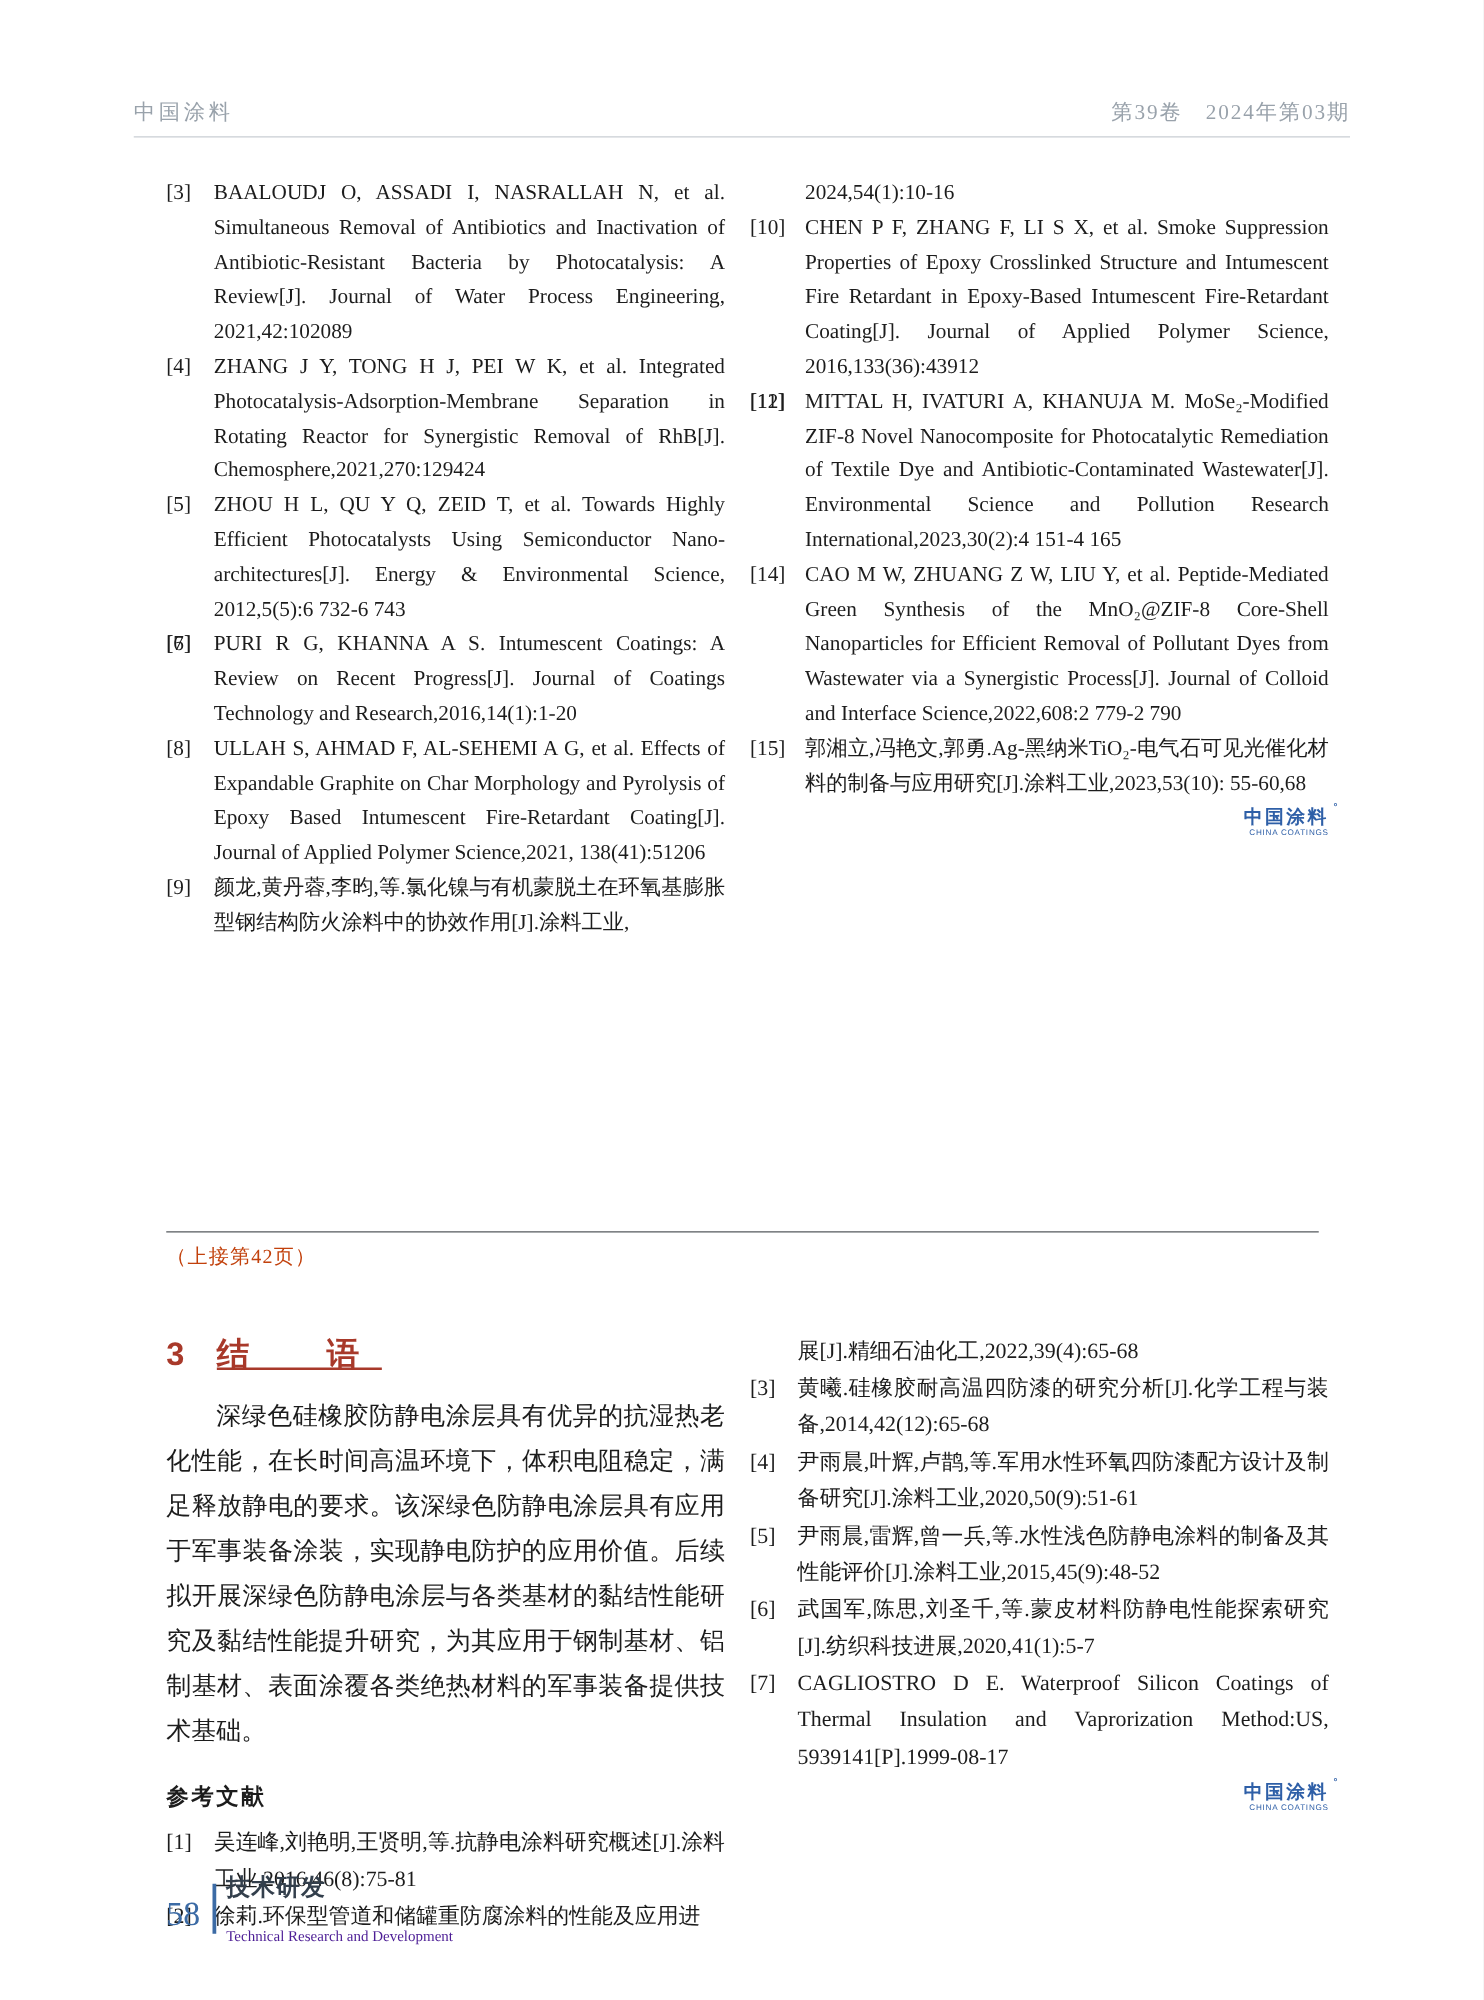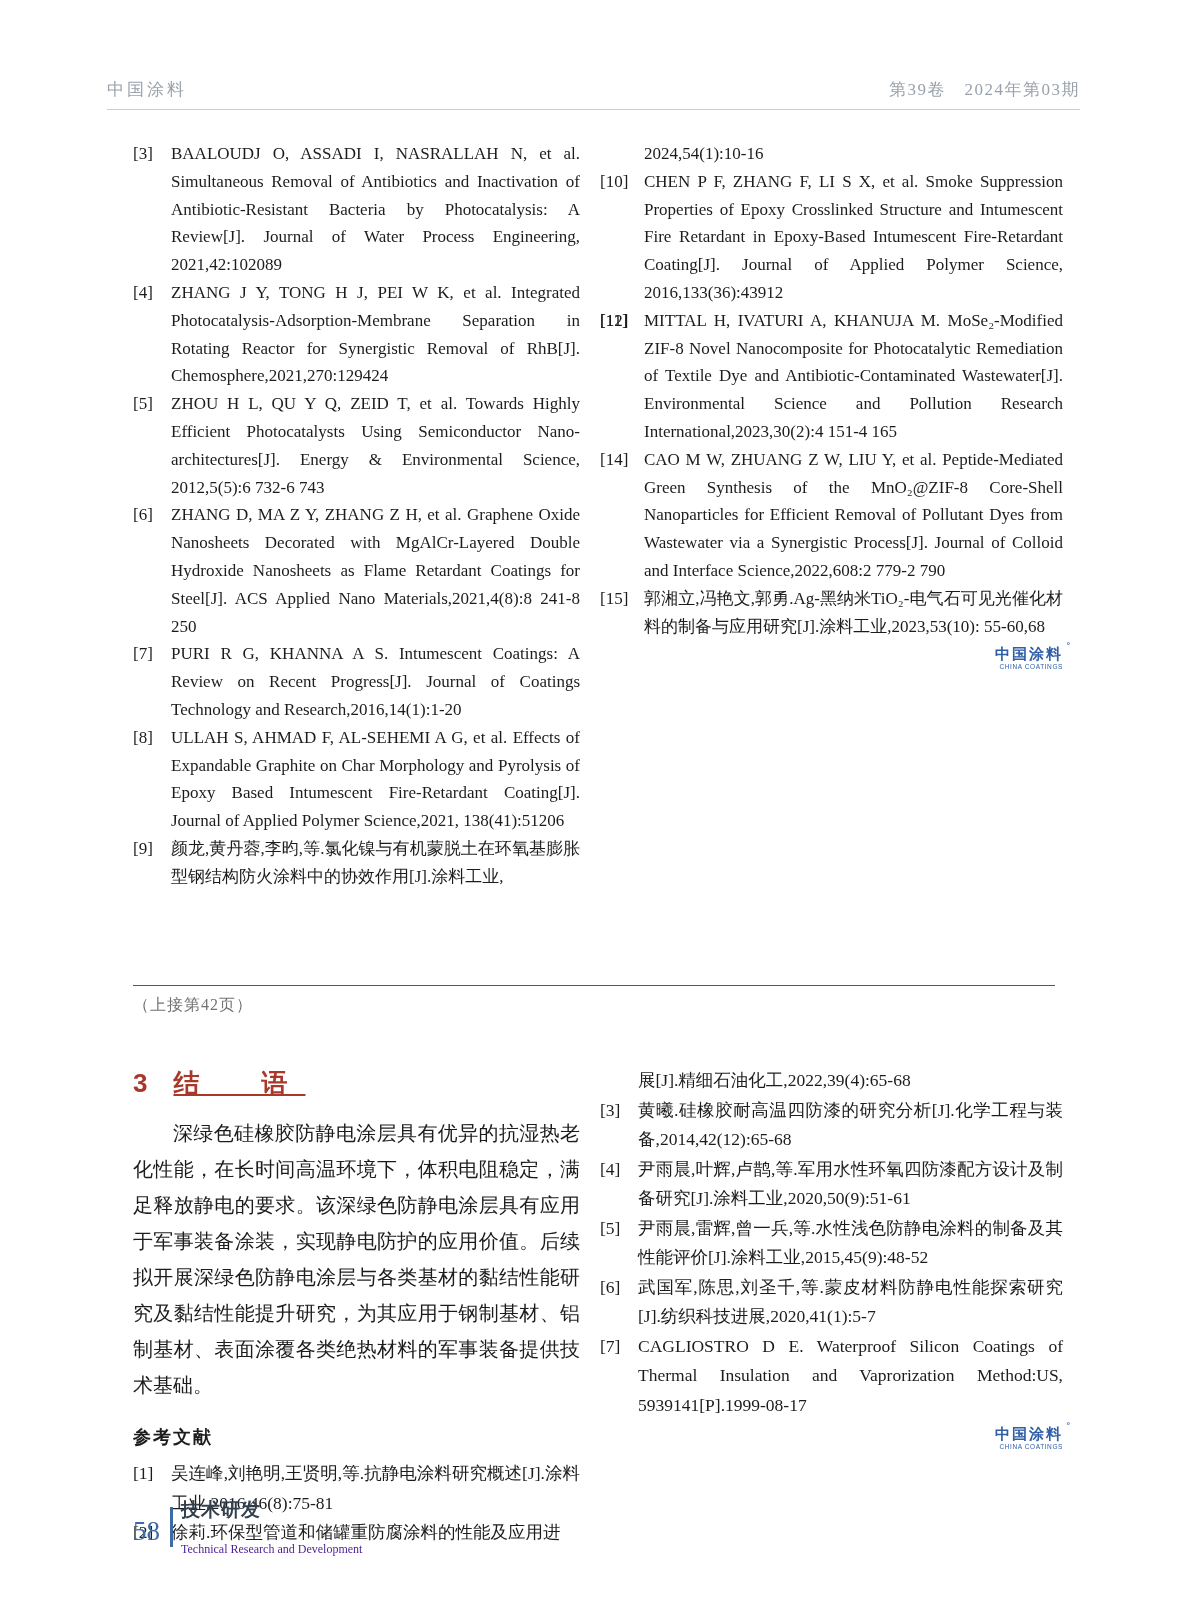--- a/index.html
+++ b/index.html
@@ -59,21 +59,21 @@
     font-family:"Liberation Sans","DejaVu Sans",sans-serif;
     margin-top:2px;
   }
   
   .divider {
     position:absolute; left:133px; top:985px; width:922px;
     border-top:1.5px solid #555a5e;
   }
   .continuation {
     position:absolute; left:133px; top:995px;
-    font-size:16px; color:#737373;
+    font-size:16px; color:#c2410c;
     letter-spacing:1px;
     text-align:right;
   }
   
   .bottom {
     position:absolute; left:133px; top:1066px; width:930px;
     display:flex; gap:20px;
   }
   .sec-head {
     color:#a8392a;
@@ -143,21 +143,21 @@
     <span class="left">中国涂料</span>
     <span class="right">第39卷　2024年第03期</span>
   </div>
 
   <div class="toprefs">
     <div class="col-l">
       <ul class="reflist">
         <li><span class="refnum">[3]</span><span>BAALOUDJ O, ASSADI I, NASRALLAH N, et al. Simultaneous Removal of Antibiotics and Inactivation of Antibiotic-Resistant Bacteria by Photocatalysis: A Review[J]. Journal of Water Process Engineering, 2021,42:102089</span></li>
         <li><span class="refnum">[4]</span><span>ZHANG J Y, TONG H J, PEI W K, et al. Integrated Photocatalysis-Adsorption-Membrane Separation in Rotating Reactor for Synergistic Removal of RhB[J]. Chemosphere,2021,270:129424</span></li>
         <li><span class="refnum">[5]</span><span>ZHOU H L, QU Y Q, ZEID T, et al. Towards Highly Efficient Photocatalysts Using Semiconductor Nano-architectures[J]. Energy &amp; Environmental Science, 2012,5(5):6 732-6 743</span></li>
-        <li><span class="refnum">[6]</span><span>ZHANG D, MA Z Y, ZHANG Z H, et al. Graphene Oxide Nanosheets Decorated with MgAlCr-Layered Double Hydroxide Nanosheets as Flame Retardant Coatings for Steel[J]. ACS Applied Nano Materials,2021,4(8):8 241-8 250</span></li>
+        <li><span class="refnum">[6]</span></li>
         <li><span class="refnum">[7]</span><span>PURI R G, KHANNA A S. Intumescent Coatings: A Review on Recent Progress[J]. Journal of Coatings Technology and Research,2016,14(1):1-20</span></li>
         <li><span class="refnum">[8]</span><span>ULLAH S, AHMAD F, AL-SEHEMI A G, et al. Effects of Expandable Graphite on Char Morphology and Pyrolysis of Epoxy Based Intumescent Fire-Retardant Coating[J]. Journal of Applied Polymer Science,2021, 138(41):51206</span></li>
         <li><span class="refnum">[9]</span><span>颜龙,黄丹蓉,李昀,等.氯化镍与有机蒙脱土在环氧基膨胀型钢结构防火涂料中的协效作用[J].涂料工业,</span></li>
       </ul>
     </div>
     <div class="col-r">
       <div class="carryover">2024,54(1):10-16</div>
       <ul class="reflist">
         <li><span class="refnum">[10]</span><span>CHEN P F, ZHANG F, LI S X, et al. Smoke Suppression Properties of Epoxy Crosslinked Structure and Intumescent Fire Retardant in Epoxy-Based Intumescent Fire-Retardant Coating[J]. Journal of Applied Polymer Science, 2016,133(36):43912</span></li>
         <li><span class="refnum">[11]</span></li>

